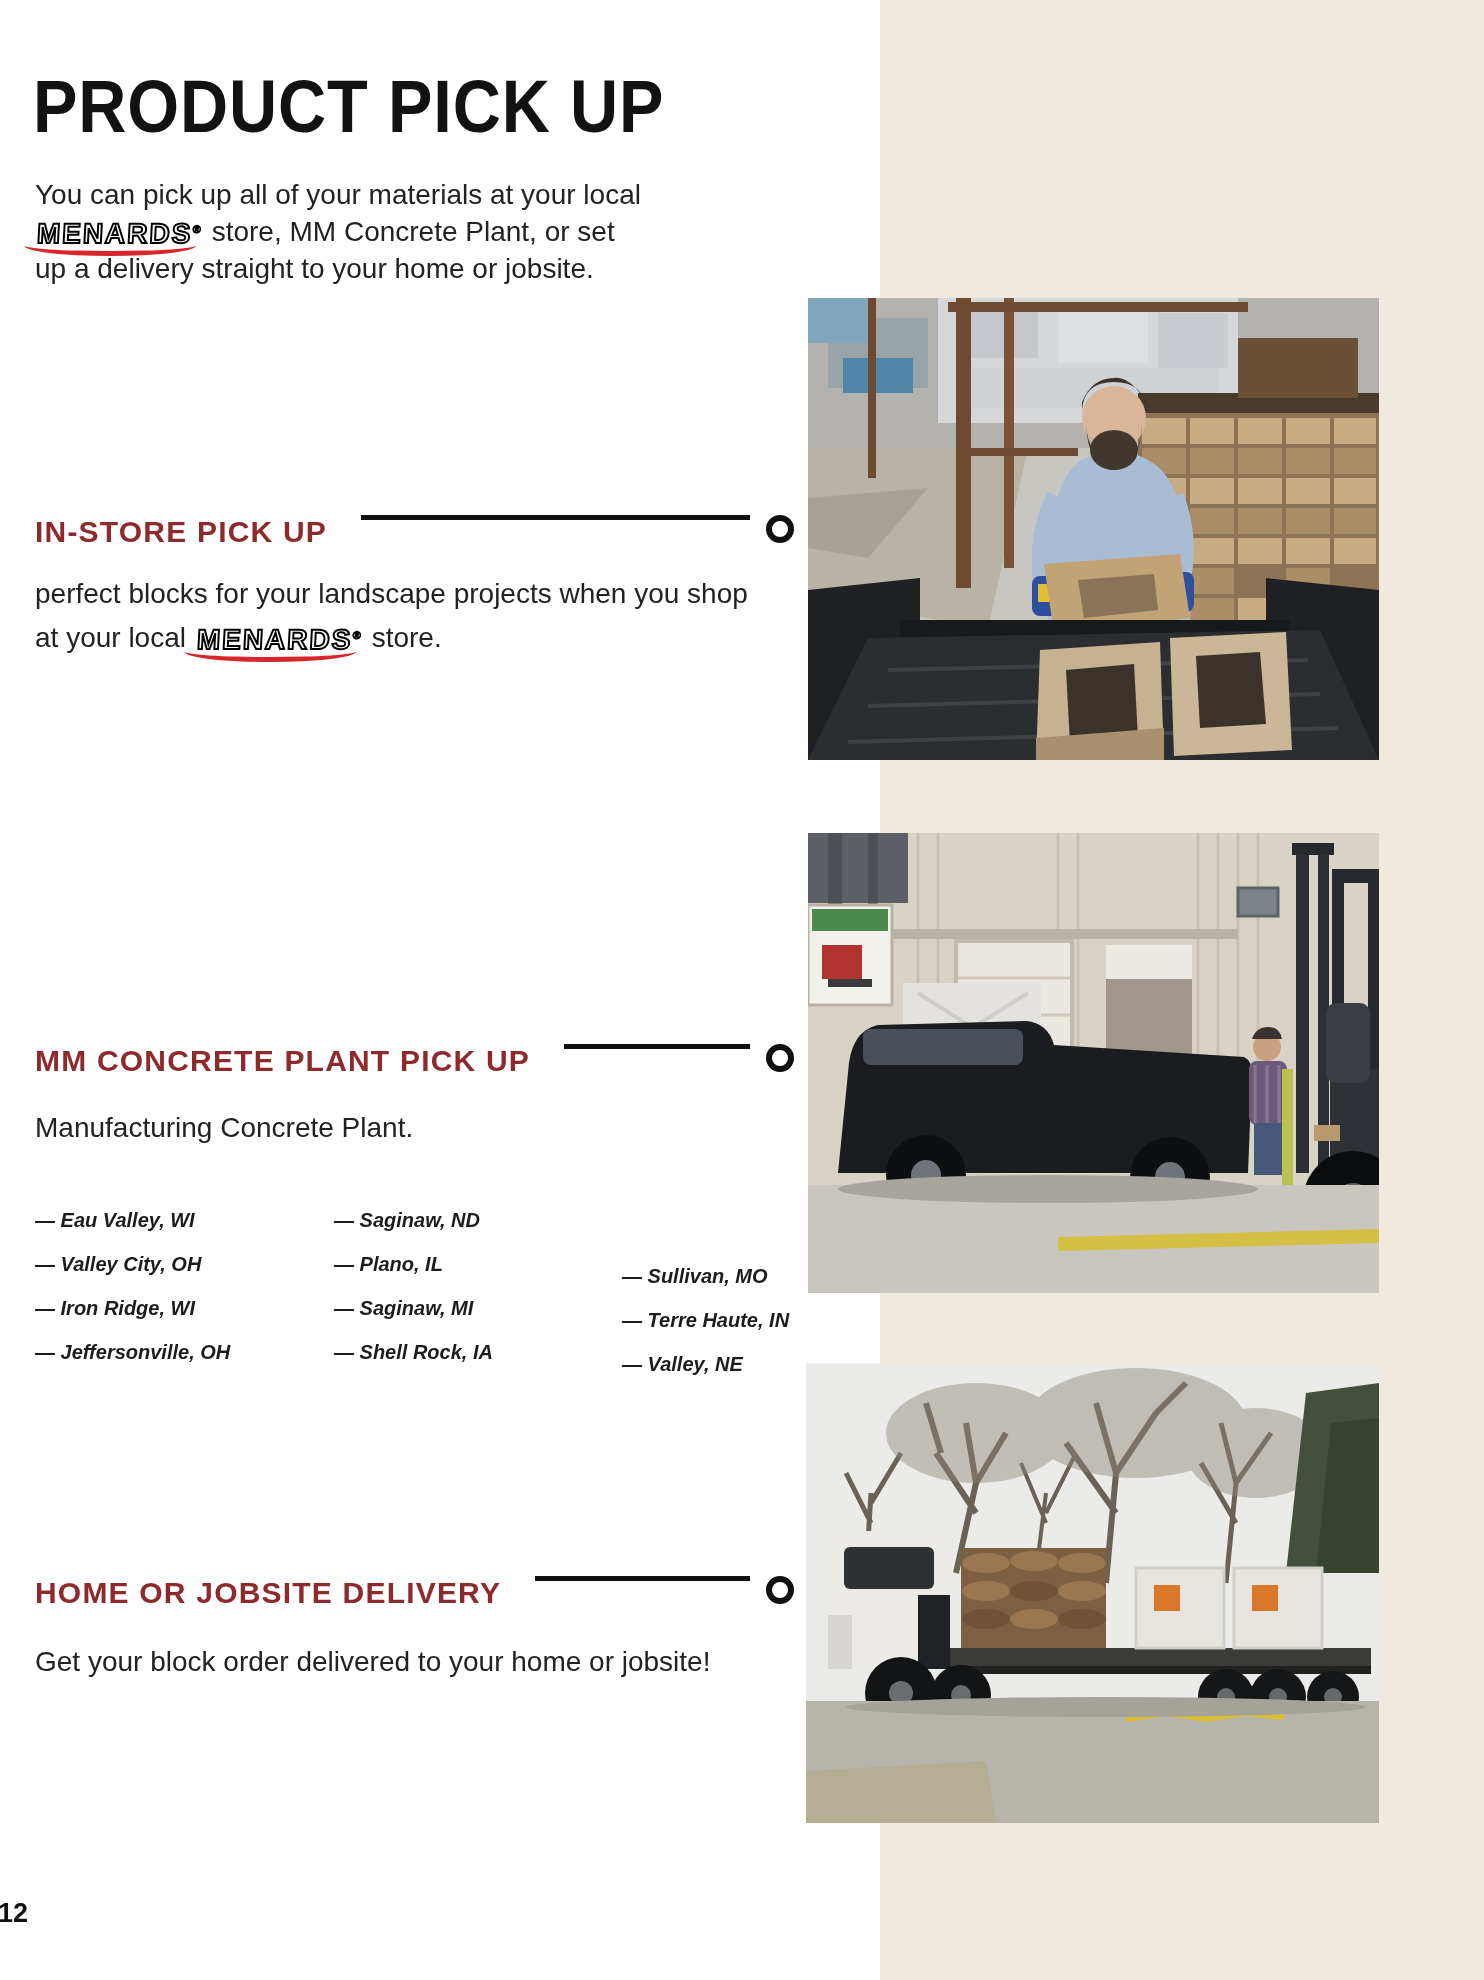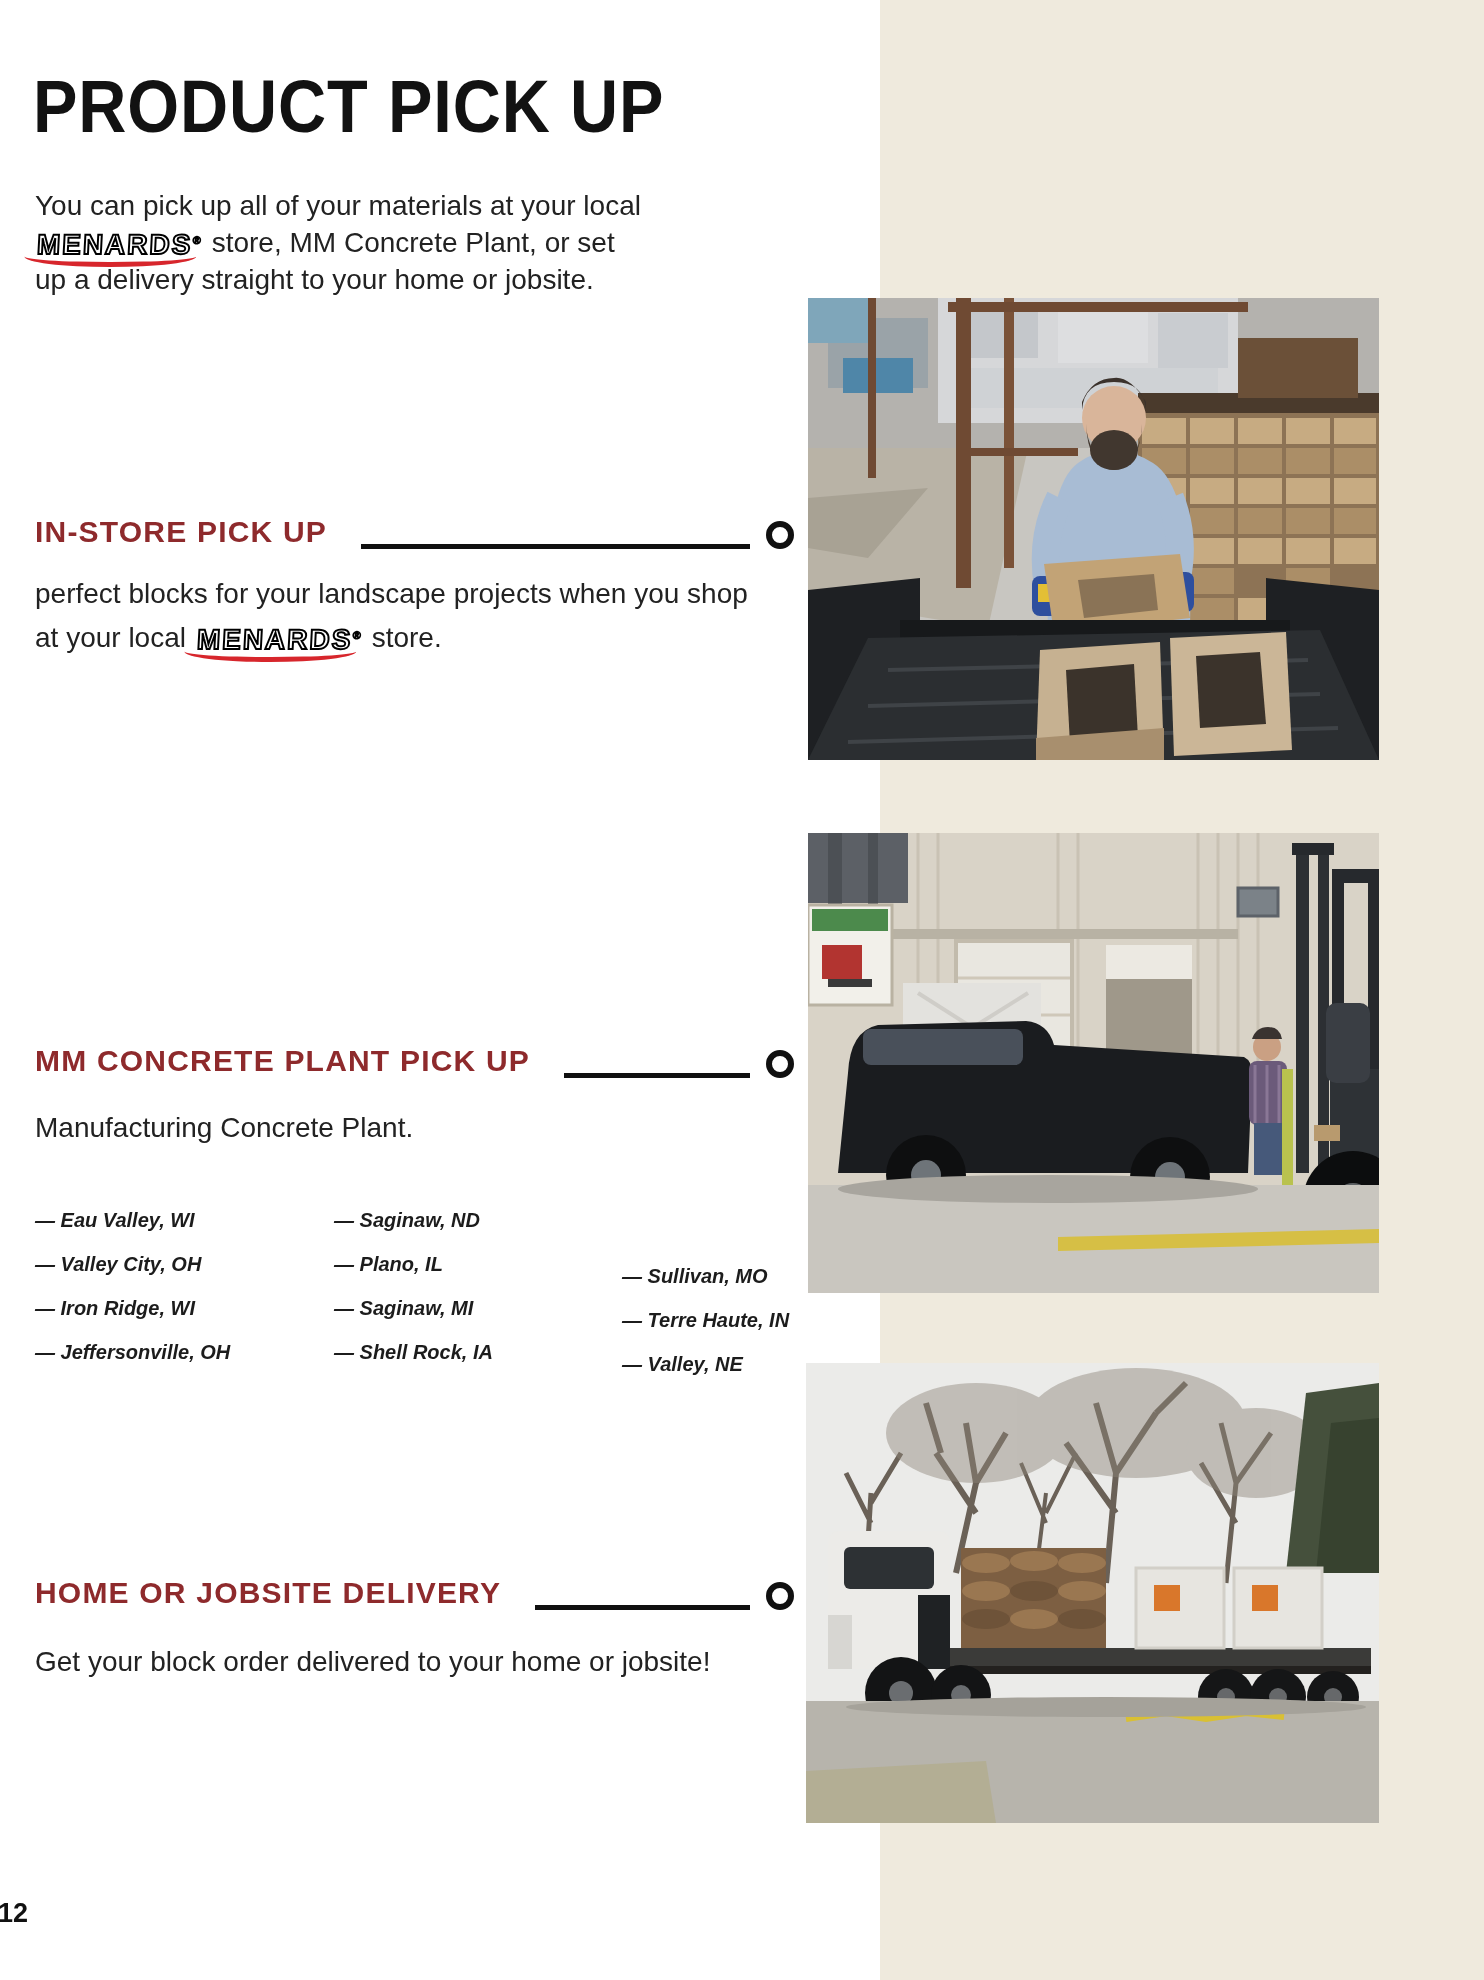--- a/index.html
+++ b/index.html
@@ -7,36 +7,36 @@
     position:relative;width:1484px;height:1980px;overflow:hidden;background:#ffffff;
     font-family:"Liberation Sans",sans-serif;color:#1f1f1f;padding-left:25px;
   }
   .band{position:absolute;left:880px;top:0;width:604px;height:1980px;background:#efeadd;}
 
   .page-title{
     position:absolute;left:33px;top:70px;font-size:74px;line-height:74px;font-weight:700;
     letter-spacing:1px;color:#121212;transform:scaleX(.9);transform-origin:left center;white-space:nowrap;
   }
 
-  .intro{position:absolute;left:35px;top:176px;font-size:28px;line-height:37px;color:#222;margin-top:11px;}
+  .intro{position:absolute;left:35px;top:176px;font-size:28px;line-height:37px;color:#222;}
   .intro .iline{white-space:nowrap;}
   .logo-line{display:flex;align-items:center;height:37px;}
 
   .menards{
     position:relative;display:inline-block;font-weight:800;font-size:28px;line-height:30px;
     letter-spacing:2px;color:#fff;-webkit-text-stroke:2px #000;white-space:nowrap;
     transform:skewX(-3deg);padding:0 2px;
   }
   .menards sup{font-size:11px;-webkit-text-stroke:1px #000;letter-spacing:0;}
   .menards::after{
     content:"";position:absolute;left:-10px;right:6px;bottom:-7px;height:16px;
     border-bottom:5px solid #d7262c;border-radius:50%;
   }
 
-  .sec-row{position:absolute;left:35px;width:759px;display:flex;align-items:flex-end;gap:16px;}
+  .sec-row{position:absolute;left:35px;width:759px;display:flex;align-items:flex-start;gap:16px;}
   .sec-heading{
     font-size:30px;line-height:34px;font-weight:700;letter-spacing:1.2px;color:#8e2a2c;
     margin:0;white-space:nowrap;
   }
   .rule{flex:1;height:5px;background:#101010;margin-left:18px;}
   .ring{width:16px;height:16px;border:6px solid #101010;border-radius:50%;background:#fff;flex:0 0 auto;}
 
   .para{position:absolute;left:35px;font-size:28px;color:#222;}
   .para .pline{white-space:nowrap;}
   .lh44 .pline{line-height:44px;}

